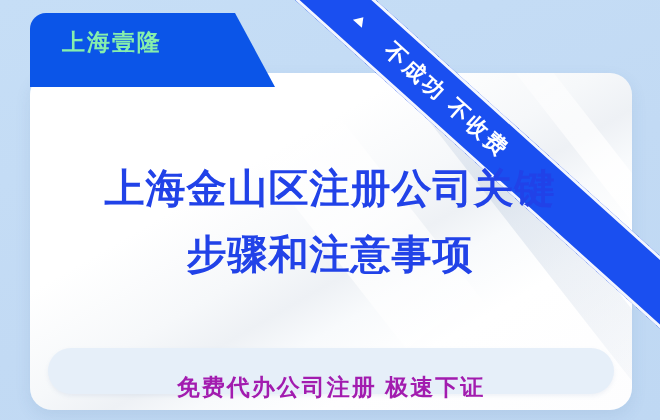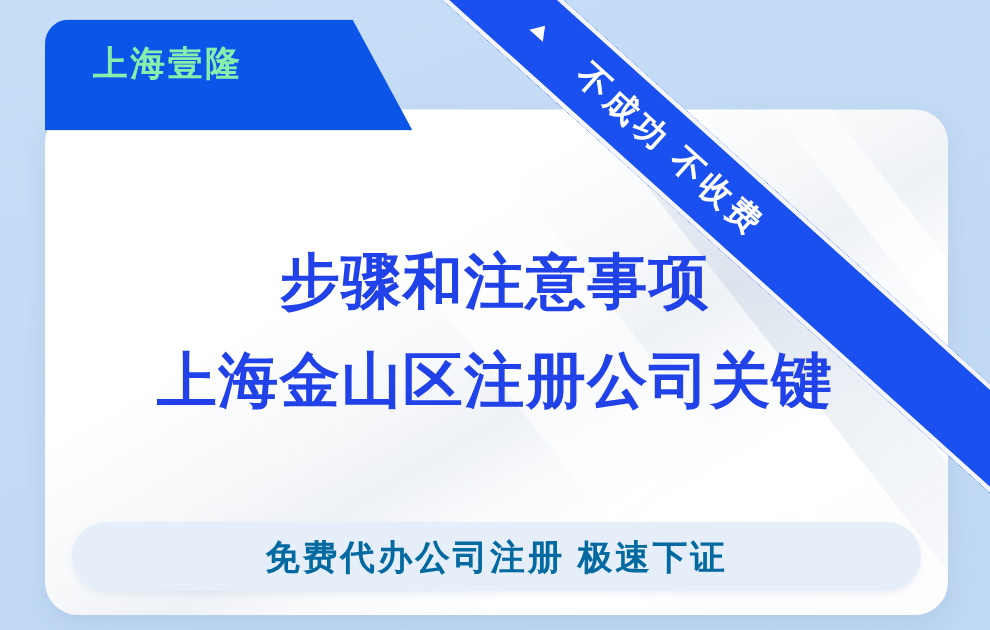--- a/index.html
+++ b/index.html
@@ -151,26 +151,26 @@
     left: 48px;
     top: 348px;
     width: 566px;
     height: 46px;
     border-radius: 23px;
     background: #e6eff9;
     box-shadow: 0 2px 4px rgba(120, 150, 190, 0.12);
   }
   .pill-text {
     position: absolute;
-    left: 0; top: 0;
+    left: 0; top: 16px;
     width: 566px;
     height: 46px;
     line-height: 46px;
     text-align: center;
-    color: #0369a1;
+    color: #a21caf;
     font-size: 23px;
     font-weight: bold;
     letter-spacing: 2px;
     white-space: nowrap;
   }
 </style>
 </head>
 <body>
 
 <div class="poster">
@@ -184,21 +184,21 @@
   <div class="tab">
     <div class="tab-label">上海壹隆</div>
   </div>
 
   <div class="ribbon">
     <div class="ribbon-triangle"></div>
     <div class="ribbon-text">不成功  不收费</div>
   </div>
 
   <div class="headline">
+    <span class="headline-line">上海金山区注册公司关键</span>
     <span class="headline-line">步骤和注意事项</span>
-    <span class="headline-line">上海金山区注册公司关键</span>
   </div>
 
   <div class="pill">
     <div class="pill-text">免费代办公司注册 极速下证</div>
   </div>
 
 </div>
 
 </body></html>

